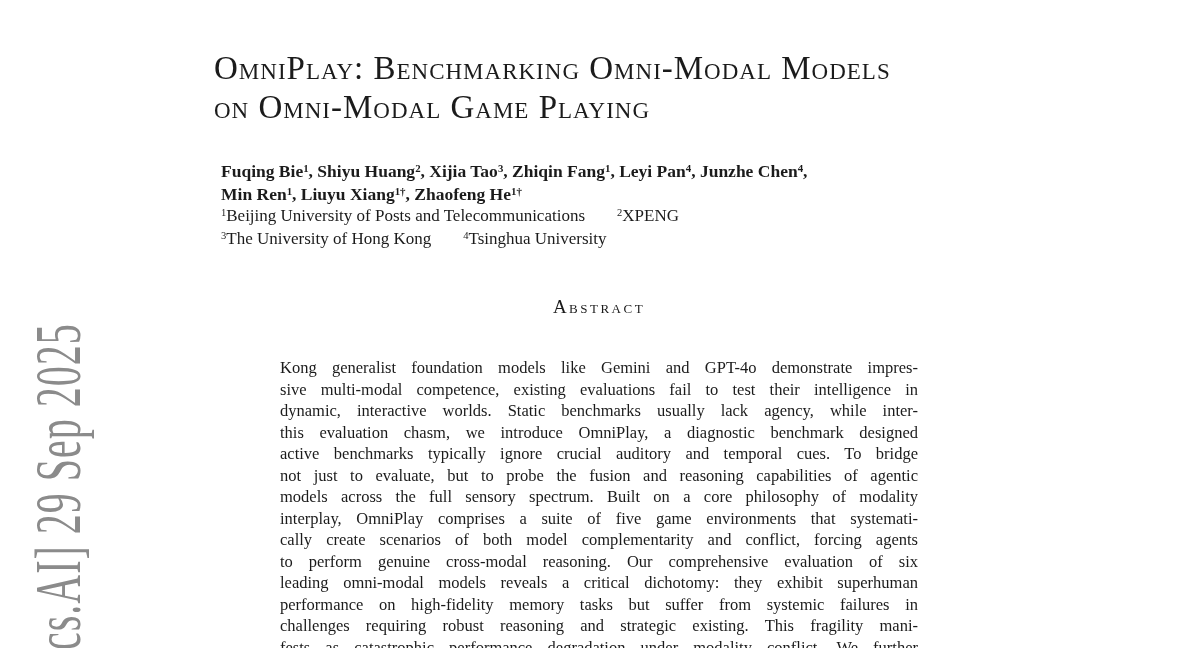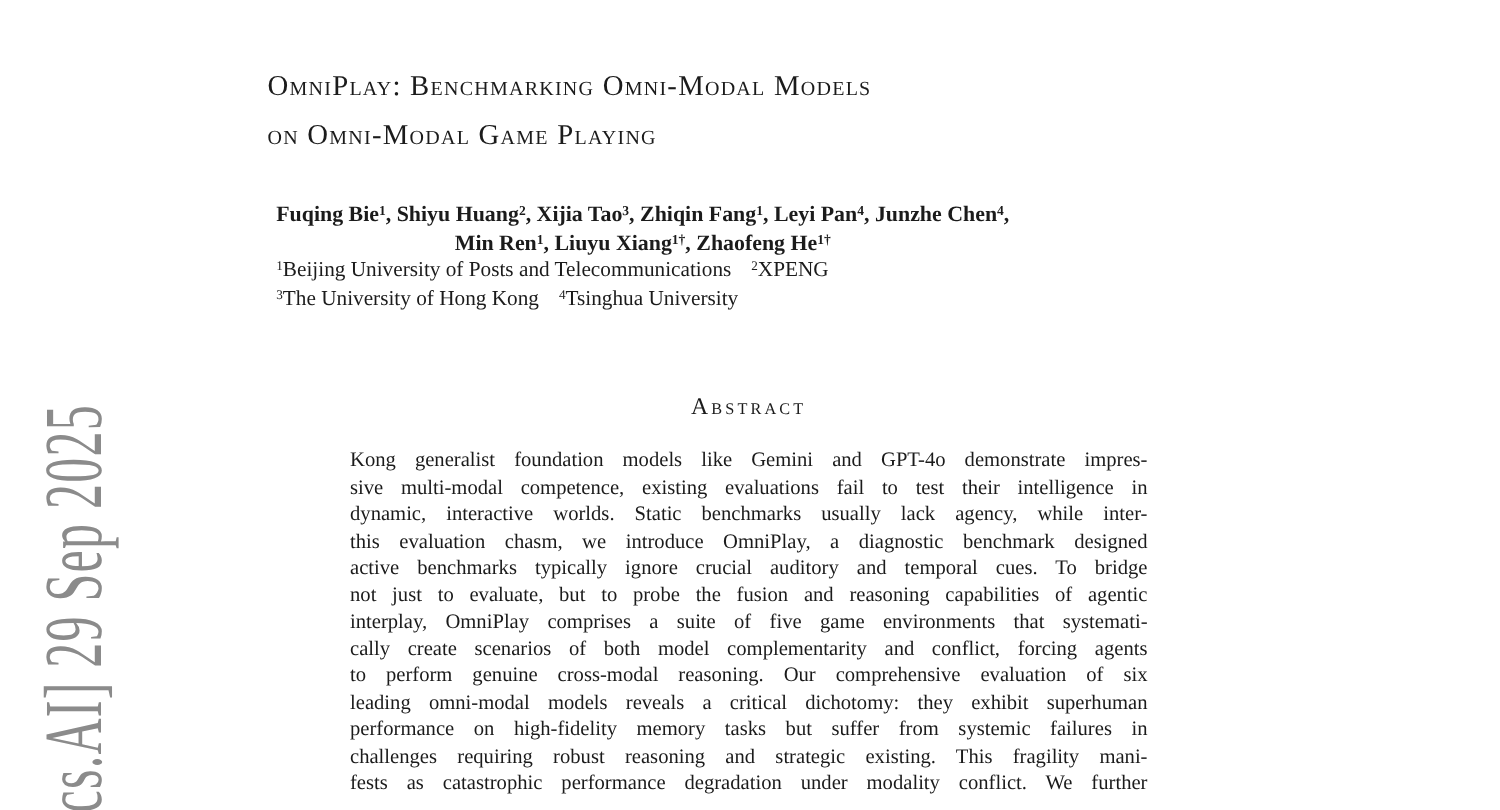--- a/index.html
+++ b/index.html
@@ -43,64 +43,64 @@
   }
 
   
   .title {
     position: absolute;
     left: 214px;
     top: 49px;
     margin: 0;
     font-weight: 400;
     font-variant: small-caps;
-    font-size: 23px;
+    font-size: 33px;
     line-height: 39px;
     letter-spacing: 1px;
     color: var(--text-color);
   }
   .t-line { display: block; }
 
   
   .authors {
     position: absolute;
     left: 221px;
     top: 160px;
     font-size: 17.5px;
     line-height: 22.5px;
     font-weight: 700;
   }
-  .author-line { white-space: nowrap; text-align: center; }
+  .author-line { white-space: nowrap; }
 
   sup {
     font-size: 62%;
     line-height: 0;
     position: relative;
     top: -0.45em;
     vertical-align: baseline;
   }
 
   
   .affils {
     position: absolute;
     left: 221px;
     top: 205px;
     font-size: 17px;
     line-height: 22.5px;
     font-weight: 400;
   }
   .affil-line { white-space: nowrap; }
-  .affil { margin-right: 16px; }
+  .affil { margin-right: 32px; }
   .affil:last-child { margin-right: 3px; }
 
   
   .abs-head {
     position: absolute;
     left: 280px;
-    top: 315px;
+    top: 296px;
     width: 638px;
     text-align: center;
     font-variant: small-caps;
     font-size: 19px;
     letter-spacing: 2.5px;
   }
   .abstract {
     position: absolute;
     left: 280px;
     top: 357px;
@@ -137,20 +137,21 @@
 
   <div class="abs-head">Abstract</div>
 
   <div class="abstract">
     <div class="abs-line">Kong generalist foundation models like Gemini and GPT-4o demonstrate impres-</div>
     <div class="abs-line">sive multi-modal competence, existing evaluations fail to test their intelligence in</div>
     <div class="abs-line">dynamic, interactive worlds. Static benchmarks usually lack agency, while inter-</div>
     <div class="abs-line">this evaluation chasm, we introduce OmniPlay, a diagnostic benchmark designed</div>
     <div class="abs-line">active benchmarks typically ignore crucial auditory and temporal cues. To bridge</div>
     <div class="abs-line">not just to evaluate, but to probe the fusion and reasoning capabilities of agentic</div>
+    <div class="abs-line">models across the full sensory spectrum. Built on a core philosophy of modality</div>
     <div class="abs-line">interplay, OmniPlay comprises a suite of five game environments that systemati-</div>
     <div class="abs-line">cally create scenarios of both model complementarity and conflict, forcing agents</div>
     <div class="abs-line">to perform genuine cross-modal reasoning. Our comprehensive evaluation of six</div>
     <div class="abs-line">leading omni-modal models reveals a critical dichotomy: they exhibit superhuman</div>
     <div class="abs-line">performance on high-fidelity memory tasks but suffer from systemic failures in</div>
     <div class="abs-line">challenges requiring robust reasoning and strategic existing. This fragility mani-</div>
     <div class="abs-line">fests as catastrophic performance degradation under modality conflict. We further</div>
   </div>
 
 </div>

